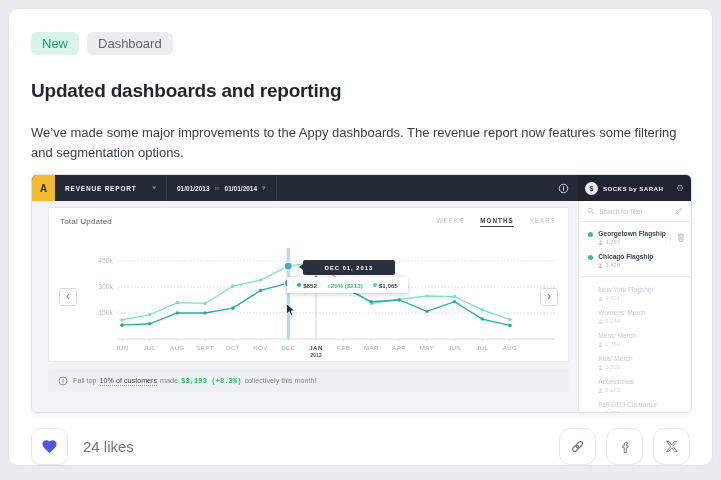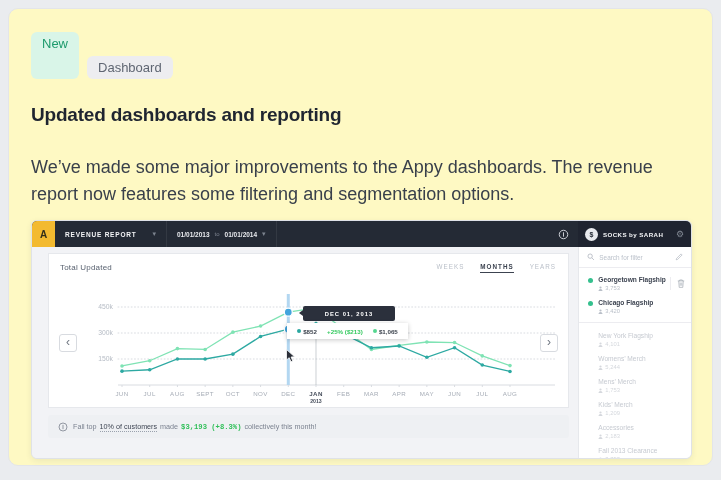--- a/index.html
+++ b/index.html
@@ -1,30 +1,30 @@
 <!DOCTYPE html>
 <html><head>
 <meta charset="utf-8">
 <style>
   * { box-sizing: border-box; margin: 0; padding: 0; }
   html,body { width: 721px; height: 480px; overflow: hidden; }
   body { background: #eaecef; font-family: "Liberation Sans", sans-serif; position: relative; }
 
   .card { position: absolute; left: 8px; top: 8px; width: 705px; height: 458px;
-          background: #fef9c3; border: 1px solid #e3e5e9; border-radius: 10px;
+          background: #ffffff; border: 1px solid #e3e5e9; border-radius: 10px;
           padding: 23px 22px; }
 
   
   .tags { display: flex; gap: 8px; }
   .tag { display: inline-block; padding: 4px 11px; border-radius: 6px; font-size: 13px; }
   .tag-green { background: #d9f5e8; color: #1d9a6c; }
-  .tag-gray  { background: #ededf0; color: #5f6672; margin-top: 24px; }
+  .tag-gray  { background: #ededf0; color: #5f6672; }
 
   h1 { margin-top: 25px; font-size: 19px; color: #1f2530; letter-spacing: -0.2px; }
-  .post-body { margin-top: 28px; font-size: 18px; line-height: 1.5; color: #39404b; max-width: 661px; }
+  .post-body { margin-top: 21px; font-size: 13px; line-height: 1.5; color: #39404b; max-width: 661px; }
 
   
   .dash { margin-top: 12px; position: relative; width: 661px; height: 239px;
           border: 1px solid #dfe2e7; border-radius: 6px; overflow: hidden;
           box-shadow: 0 2px 6px rgba(30,40,60,.08); background: #f2f3f6; }
   .nav { height: 26px; display: flex; }
   .nav-main { flex: 1; background: #242a35; display: flex; align-items: center; }
   .nav-panel { width: 113px; background: #1f2430; display: flex; align-items: center; padding: 0 7px; gap: 5px; }
   .logo { width: 23px; height: 26px; background: #f3ba30; color: #332f1a; font-weight: bold;
           font-size: 10px; display: flex; align-items: center; justify-content: center; }
@@ -381,13 +381,41 @@
                   </svg>
                   <span>3,753</span>
                 </div>
               </div>
             </div>
           </div>
       </div>
     </div>
   </div>
 
+  <div class="footer">
+    <button class="icon-btn like-btn">
+      <svg width="17" height="17" viewBox="0 0 24 24">
+          <path d="M12 21.35l-1.45-1.32C5.4 15.36 2 12.28 2 8.5 2 5.42 4.42 3 7.5 3c1.74 0 3.41.81 4.5 2.09C13.09 3.81 14.76 3 16.5 3 19.58 3 22 5.42 22 8.5c0 3.78-3.4 6.86-8.55 11.54L12 21.35z" fill="#5456e0"></path>
+        </svg>
+    </button>
+    <span class="likes">24 likes</span>
+    <div class="share">
+      <button class="icon-btn">
+        <svg width="17" height="17" viewBox="0 0 24 24">
+            <g fill="none" stroke="currentColor" stroke-width="1.6" transform="rotate(-45 12 12)">
+              <rect x="3.5" y="9" width="10" height="6" rx="3"></rect>
+              <rect x="10.5" y="9" width="10" height="6" rx="3"></rect>
+            </g>
+          </svg>
+      </button>
+      <button class="icon-btn">
+        <svg width="16" height="16" viewBox="0 0 20 20">
+            <path d="M12.8 4.2h-1.6c-1.3 0-2.1.8-2.1 2.1V8.4H7.2v2.4h1.9V17h2.5v-6.2h2l.3-2.4h-2.3V6.6c0-.4.2-.6.6-.6h1.6z" fill="none" stroke="currentColor" stroke-width="1.1"></path>
+          </svg>
+      </button>
+      <button class="icon-btn">
+        <svg width="15" height="15" viewBox="0 0 21 20">
+            <path d="M3.8 3h3.3l3.6 4.9L14.9 3h2.9l-5.6 6.5 6 7.5h-3.3l-4-5.3-4.6 5.3H3.4l6-6.9L3.8 3z" fill="none" stroke="currentColor" stroke-width="1.1"></path>
+          </svg>
+      </button>
+    </div>
+  </div>
 </div>
 
 </body></html>

